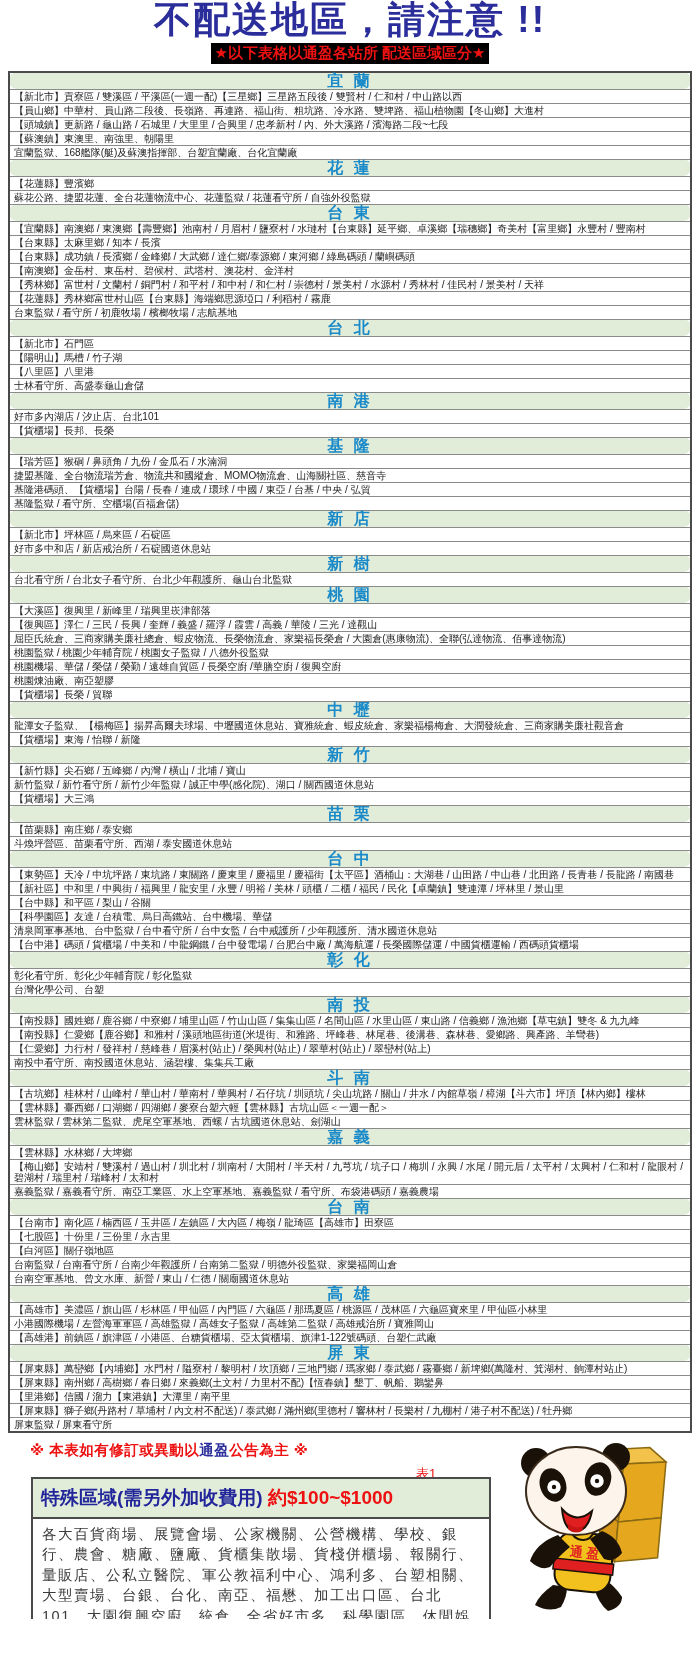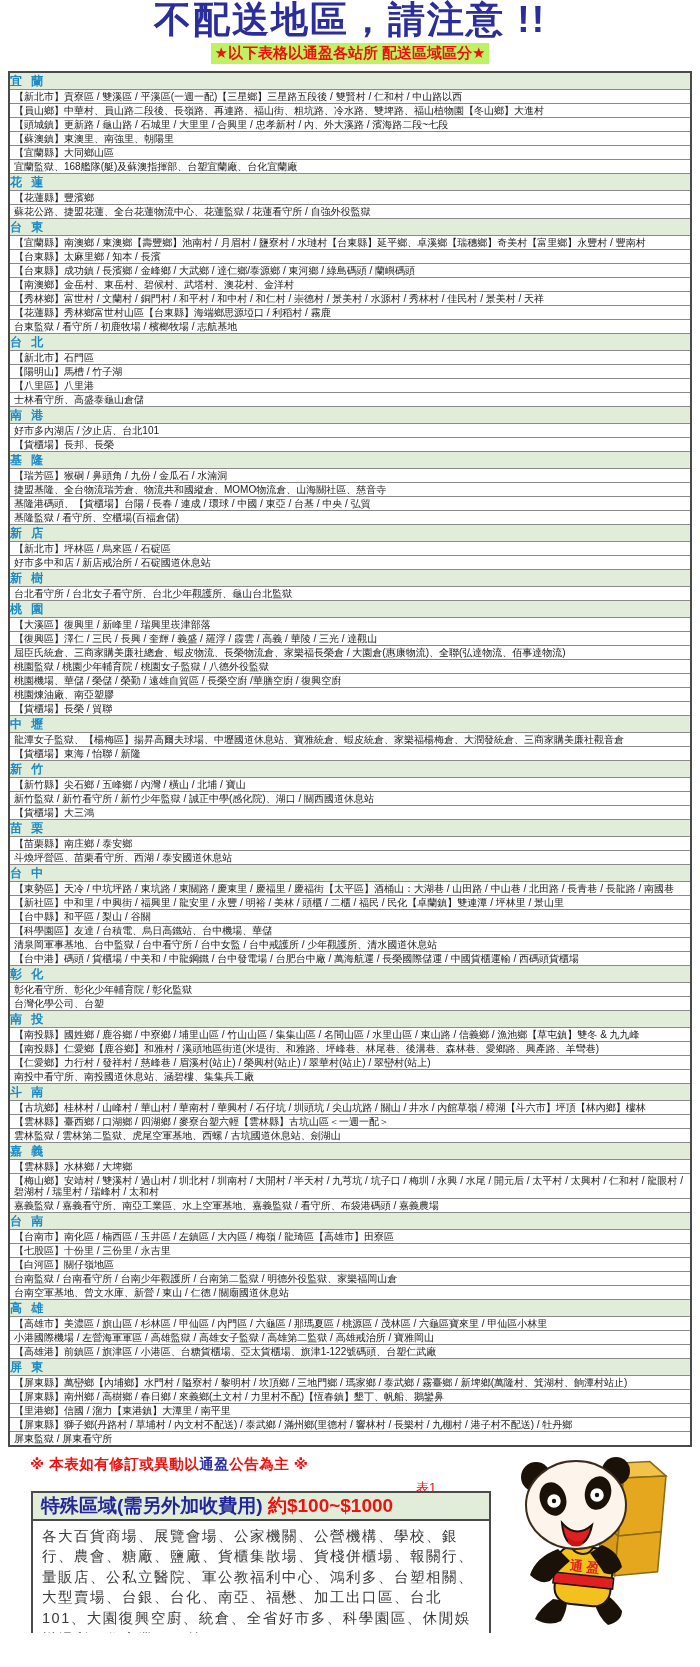--- a/index.html
+++ b/index.html
@@ -2,40 +2,40 @@
 <html><head>
 <meta charset="utf-8">
 <style>
   html,body { margin:0; padding:0; background:#ffffff; }
   body { width:700px; font-family:"Liberation Sans","DejaVu Sans",sans-serif; }
   .page { width:700px; }
 
   .title { text-align:center; color:#2b2d9b; font-weight:bold; font-size:37px;
            letter-spacing:2px; margin:0 0 2px 0; line-height:1.1; }
   .subtitle-wrap { text-align:center; margin:0 0 7px 0; }
-  .subtitle { display:inline-block; background:#bef264; color:#ee1111; font-weight:bold;
+  .subtitle { display:inline-block; background:#000000; color:#ee1111; font-weight:bold;
               font-size:15px; padding:1px 3px; }
 
   table.main { width:684px; margin:0 auto; border-collapse:collapse; border:2px solid #4a4a4a;
                table-layout:fixed; }
   table.main td { border:1px solid #8a8a8a; font-size:10px; color:#1a1a1a;
                   padding:1px 4px; line-height:11px; word-break:break-all; }
-  tr.sec td { background:#e1ecd9; color:#1a8ac9; font-weight:bold; text-align:left;
-              font-size:12px; line-height:14px; letter-spacing:3px; padding:1px 0; }
+  tr.sec td { background:#e1ecd9; color:#1a8ac9; font-weight:bold; text-align:center;
+              font-size:16px; line-height:14px; letter-spacing:3px; padding:1px 0;border-radius:8px; }
 
   .footer { position:relative; width:554px; height:186px; }
   .note { position:absolute; left:30px; top:8px; color:#ee1111; font-weight:bold;
           font-size:14.5px; letter-spacing:0.5px; }
   .note .brand { color:#2b2d9b; }
   .table-label { position:absolute; left:416px; top:32px; color:#ee1111; font-size:13px; }
 
   .special-box { position:absolute; left:31px; top:44px; width:456px;
                  border:2px solid #4a4a4a; background:#ffffff; }
   .special-box .hd { background:#e1ecd9; border-bottom:2px solid #4a4a4a;
-                     font-size:19px; font-weight:bold; color:#23269b; padding:0 8px; }
+                     font-size:19px; font-weight:bold; color:#23269b; padding:6px 8px; }
   .special-box .hd .price { color:#ee1111; }
   .special-box .bd { font-size:14.5px; color:#3a3a3a; padding:5px 9px 7px 9px;
                      letter-spacing:1.5px; line-height:1.42; }
 
   .panda { position:absolute; left:498px; top:2px; }
 </style>
 </head>
 <body>
 
 <div class="page">
@@ -55,23 +55,20 @@
           <td>【新北市】貢寮區 / 雙溪區 / 平溪區(一週一配)【三星鄉】三星路五段後 / 雙賢村 / 仁和村 / 中山路以西</td>
         </tr>
         <tr>
           <td>【員山鄉】中華村、員山路二段後、長嶺路、再連路、福山街、粗坑路、冷水路、雙埤路、福山植物園【冬山鄉】大進村</td>
         </tr>
         <tr>
           <td>【頭城鎮】更新路 / 龜山路 / 石城里 / 大里里 / 合興里 / 忠孝新村 / 內、外大溪路 / 濱海路二段~七段</td>
         </tr>
         <tr>
           <td>【蘇澳鎮】東澳里、南強里、朝陽里</td>
-        </tr>
-        <tr>
-          <td>【宜蘭縣】大同鄉山區</td>
         </tr>
         <tr>
           <td>宜蘭監獄、168艦隊(艇)及蘇澳指揮部、台塑宜蘭廠、台化宜蘭廠</td>
         </tr>
         <tr class="sec">
           <td>花 蓮</td>
         </tr>
         <tr>
           <td>【花蓮縣】豐濱鄉</td>
         </tr>

